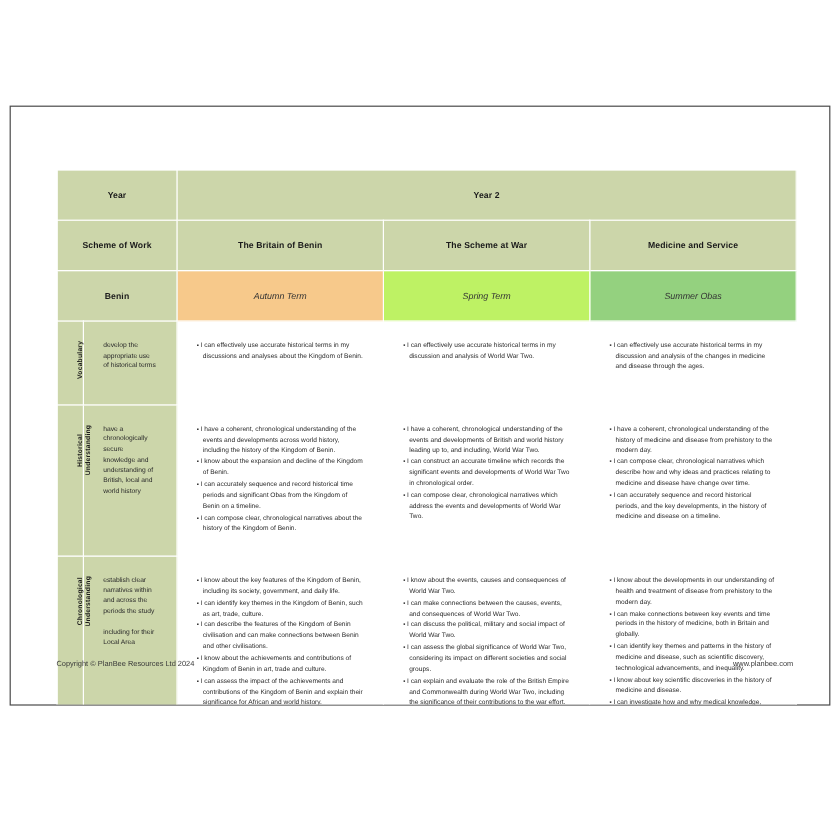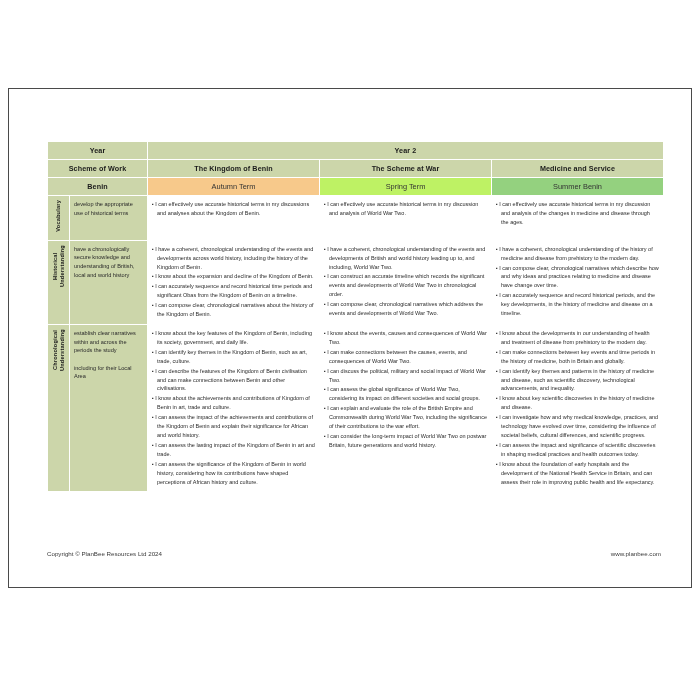--- a/index.html
+++ b/index.html
@@ -37,21 +37,21 @@
     width: 617px;
   }
   table.curriculum {
     border-collapse: collapse;
     width: 617px;
     table-layout: fixed;
   }
   table.curriculum td, table.curriculum th {
     border: 1px solid #ffffff;
     vertical-align: top;
-    padding: 4px;
+    padding: 16px;
   }
   
   col.c-strand { width: 22px; }
   col.c-objective { width: 78px; }
   col.c-term { width: 172px; }
 
   .hdr {
     background: #ccd6aa;
     text-align: center;
     font-weight: bold;
@@ -59,20 +59,21 @@
     color: #1b1b1b;
     padding: 6px 2px;
     letter-spacing: .1px;
   }
   .hdr.year-val { font-size: 7.2px; }
   .termcell {
     text-align: center;
     font-size: 7.4px;
     color: #333333;
     padding: 5px 2px;
+    font-style: italic;
   }
   .term-autumn { background: #f7c98b; }
   .term-spring { background: #bef264; }
   .term-summer { background: #94d17f; }
 
   .strand {
     background: #ccd6aa;
     text-align: center;
     vertical-align: middle;
     padding: 0;
@@ -149,29 +150,29 @@
           <col class="c-term">
           <col class="c-term">
         </colgroup>
         <tbody>
           <tr>
             <td class="hdr" colspan="2">Year</td>
             <td class="hdr year-val" colspan="3">Year 2</td>
           </tr>
           <tr>
             <td class="hdr" colspan="2">Scheme of Work</td>
-            <td class="hdr">The Kingdom of Benin</td>
+            <td class="hdr">The Britain of Benin</td>
             <td class="hdr">The Scheme at War</td>
             <td class="hdr">Medicine and Service</td>
           </tr>
           <tr>
             <td class="hdr" colspan="2">Benin</td>
             <td class="termcell term-autumn">Autumn Term</td>
             <td class="termcell term-spring">Spring Term</td>
-            <td class="termcell term-summer">Summer Benin</td>
+            <td class="termcell term-summer">Summer Obas</td>
           </tr>
 
           <tr class="row-vocab">
             <td class="strand">
               <span class="vert">Vocabulary</span>
             </td>
             <td class="objective">develop the appropriate use of historical terms</td>
             <td class="content">
               <ul>
                   <li>I can effectively use accurate historical terms in my discussions and analyses about the Kingdom of Benin.</li>

